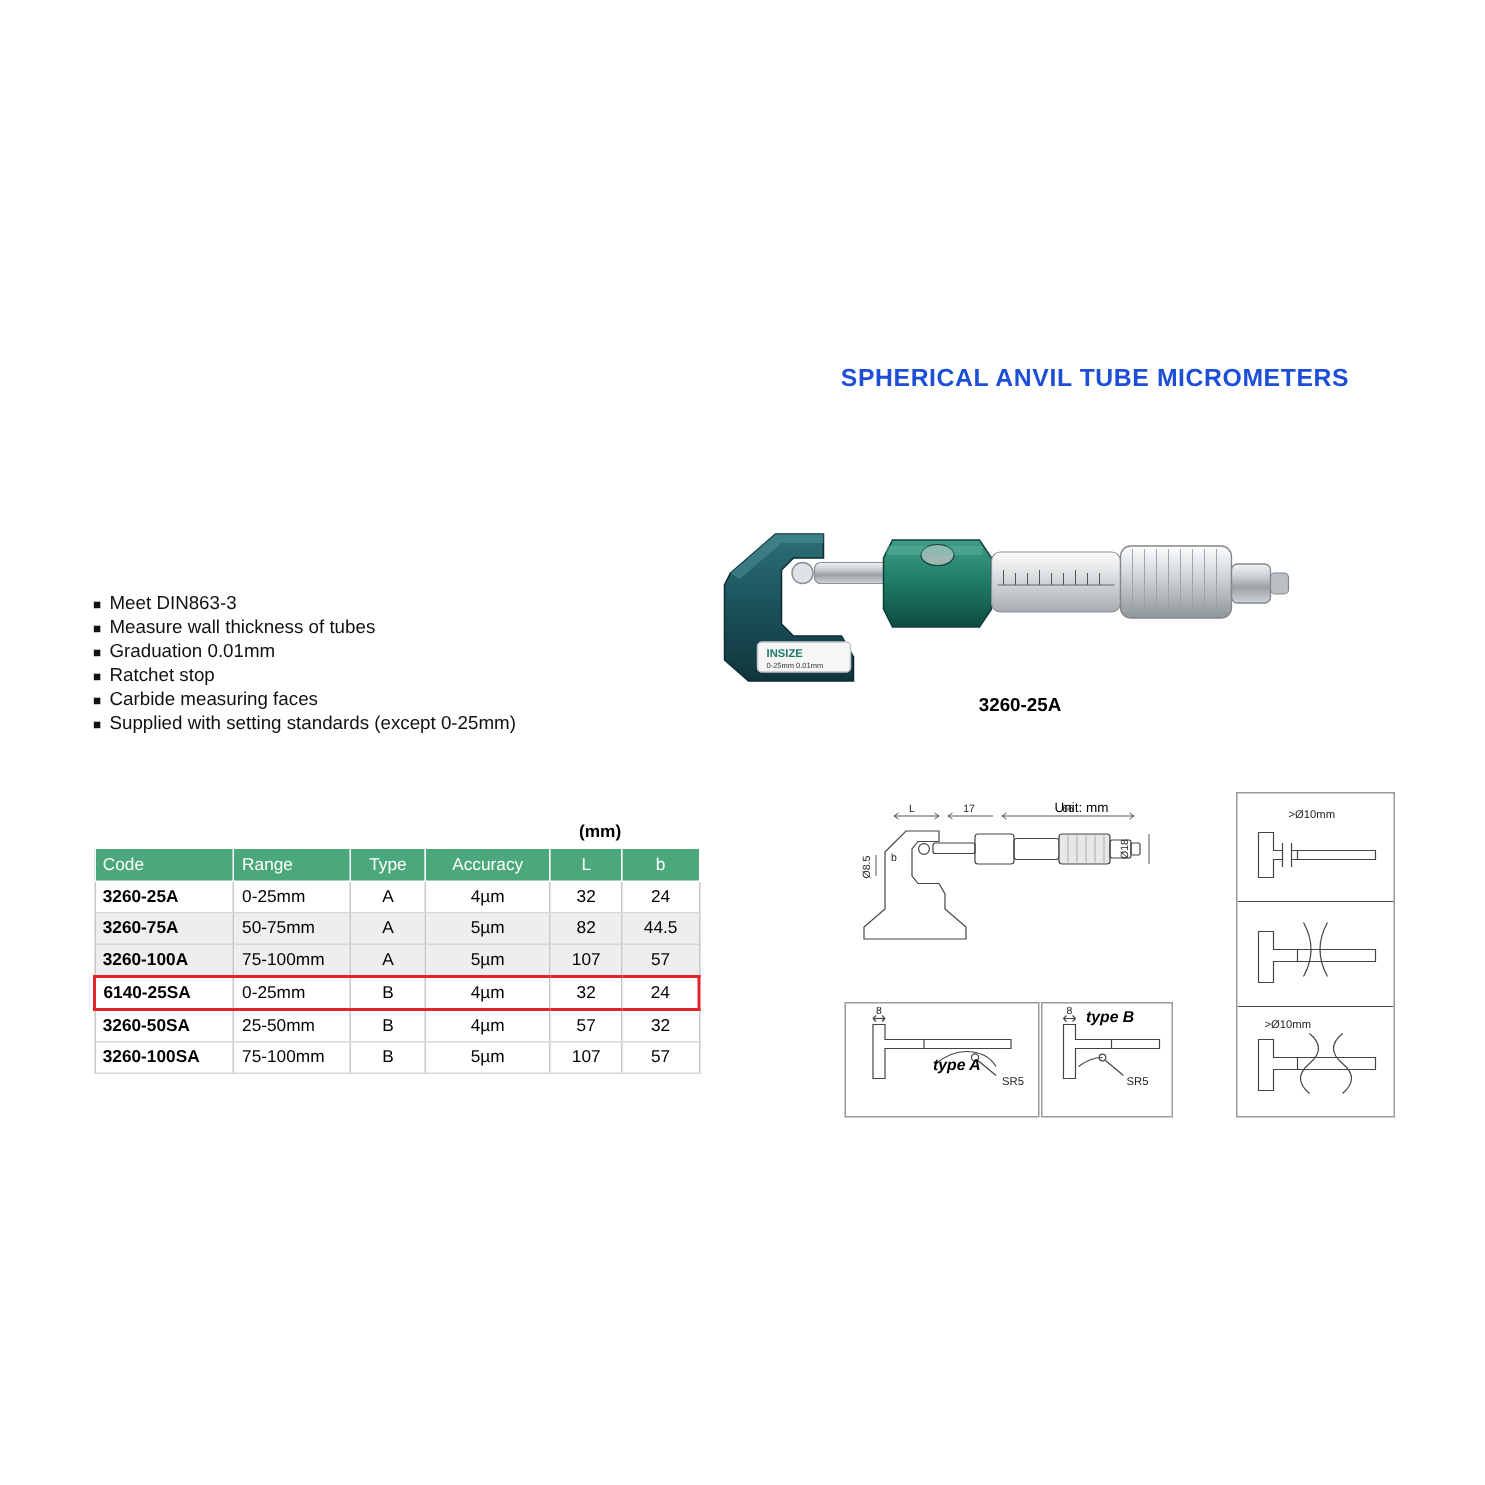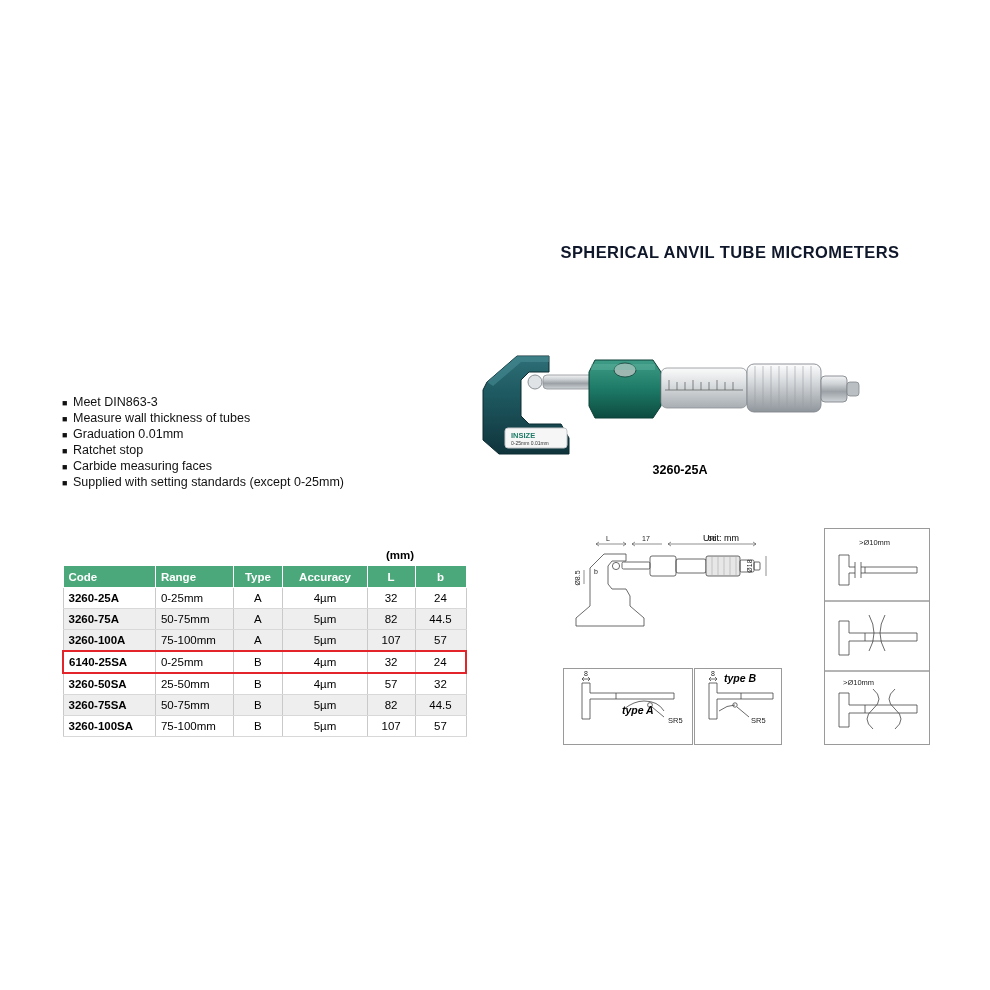--- a/index.html
+++ b/index.html
@@ -19,21 +19,21 @@
   
   .page-title {
     position: absolute;
     left: 520px;
     top: 243px;
     width: 420px;
     text-align: center;
     font-size: 16.5px;
     font-weight: bold;
     letter-spacing: 0.4px;
-    color: #0f172a;
+    color: #1d4ed8;
   }
 
   
   .features {
     position: absolute;
     left: 62px;
     top: 395px;
     width: 360px;
   }
   .feature-row {
@@ -82,21 +82,21 @@
     position: absolute;
     left: 62px;
     top: 565px;
     border-collapse: collapse;
     font-size: 11.5px;
     width: 405px;
   }
   table.spec th {
     background: #4aa87a;
     color: #ffffff;
-    font-weight: bold;
+    font-weight: normal;
     font-size: 11.5px;
     border: 1px solid #ffffff;
     padding: 3px 5px;
     text-align: left;
     height: 15px;
   }
   table.spec th.c { text-align: center; margin-left: 25px; }
   table.spec td {
     border-left: 1px solid #c9c9c9;
     border-right: 1px solid #c9c9c9;
@@ -319,28 +319,20 @@
       <td class="c">24</td>
     </tr>
     <tr class="plain">
       <td class="code">3260-50SA</td>
       <td>25-50mm</td>
       <td class="c">B</td>
       <td class="c">4µm</td>
       <td class="c">57</td>
       <td class="c">32</td>
     </tr>
-    <tr class="alt">
-      <td class="code">3260-75SA</td>
-      <td>50-75mm</td>
-      <td class="c">B</td>
-      <td class="c">5µm</td>
-      <td class="c">82</td>
-      <td class="c">44.5</td>
-    </tr>
     <tr class="plain">
       <td class="code">3260-100SA</td>
       <td>75-100mm</td>
       <td class="c">B</td>
       <td class="c">5µm</td>
       <td class="c">107</td>
       <td class="c">57</td>
     </tr>
   </tbody>
 </table>

